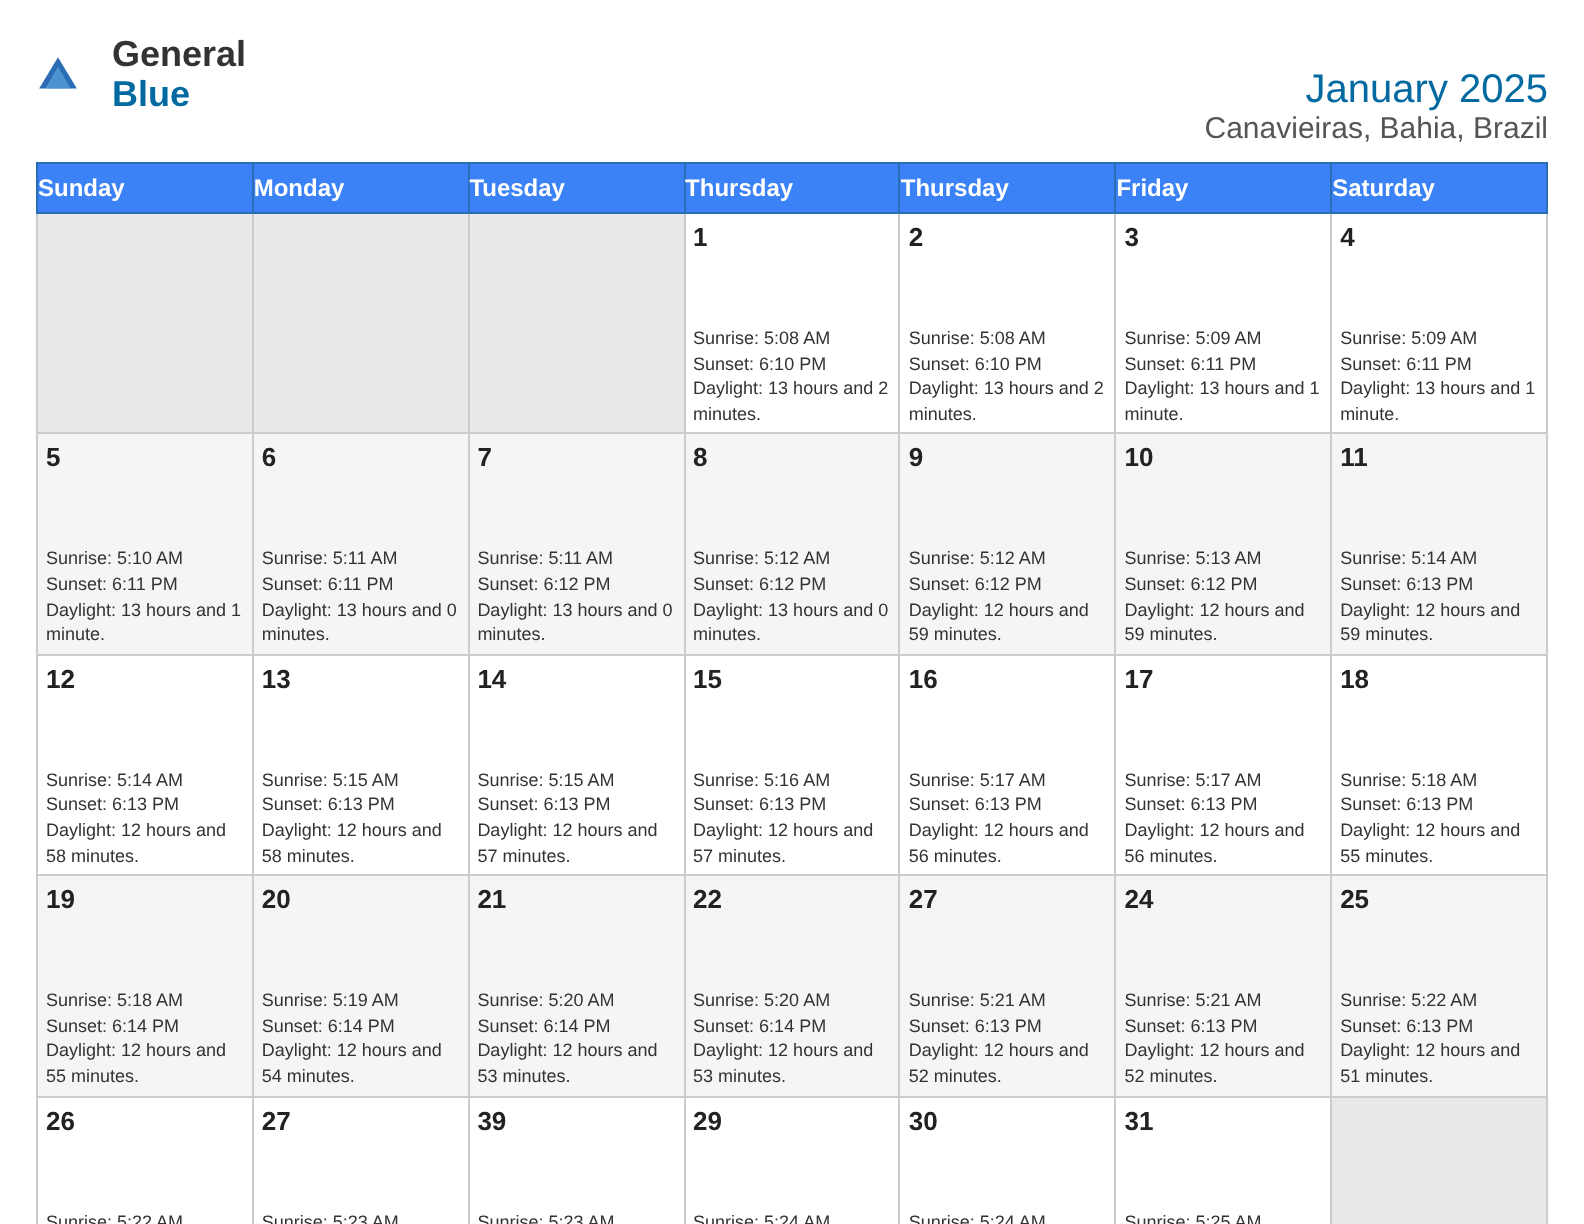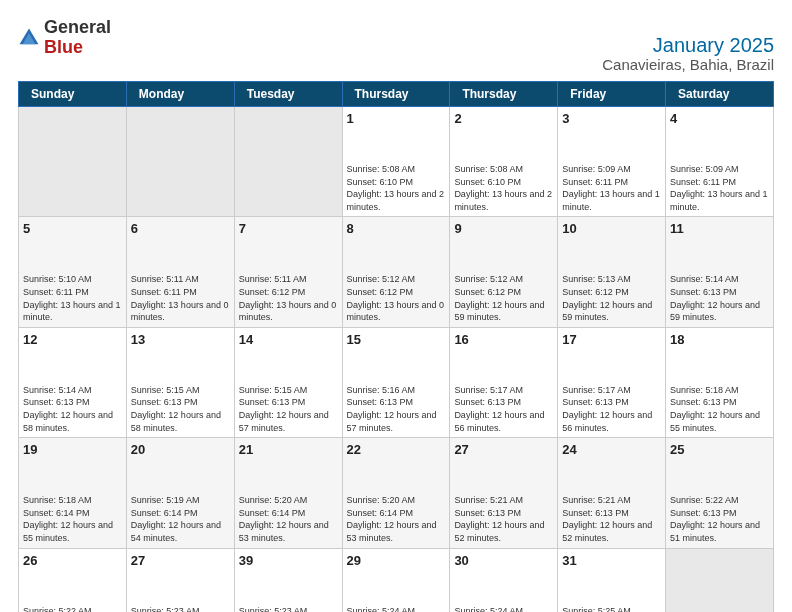--- a/index.html
+++ b/index.html
@@ -19,29 +19,29 @@
     }
     .header {
       display: flex;
       justify-content: space-between;
       align-items: flex-start;
       margin-bottom: 8px;
     }
     .logo {
       display: flex;
       align-items: center;
-      gap: 4px;
+      gap: 16px;
     }
     .logo-text {
       font-size: 18px;
       font-weight: bold;
       line-height: 1.1;
     }
     .logo-general { color: #333; }
-    .logo-blue { color: #b91c1c; }
+    .logo-blue { color: #0369a1; }
     .logo-icon {
       width: 22px;
       height: 22px;
     }
     .title-block {
       text-align: right;
     }
     .calendar-title {
       font-size: 20px;
       font-weight: normal;
@@ -53,25 +53,25 @@
       font-size: 15px;
       color: #555;
     }
     .calendar-table {
       width: 100%;
       border-collapse: collapse;
       flex: 1;
       table-layout: fixed;
     }
     .calendar-table th {
-      background: #0c4a6e;
+      background: #3b82f6;
       color: #fff;
       font-size: 12px;
       font-weight: bold;
-      padding: 5px 12px;
+      padding: 5px 0;
       text-align: left;
       border: 1px solid #2a6db5;
     }
     .calendar-table td {
       border: 1px solid #ccc;
       vertical-align: top;
       padding: 4px 4px 3px 4px;
       font-size: 9.5px;
       color: #333;
       height: 80px;

